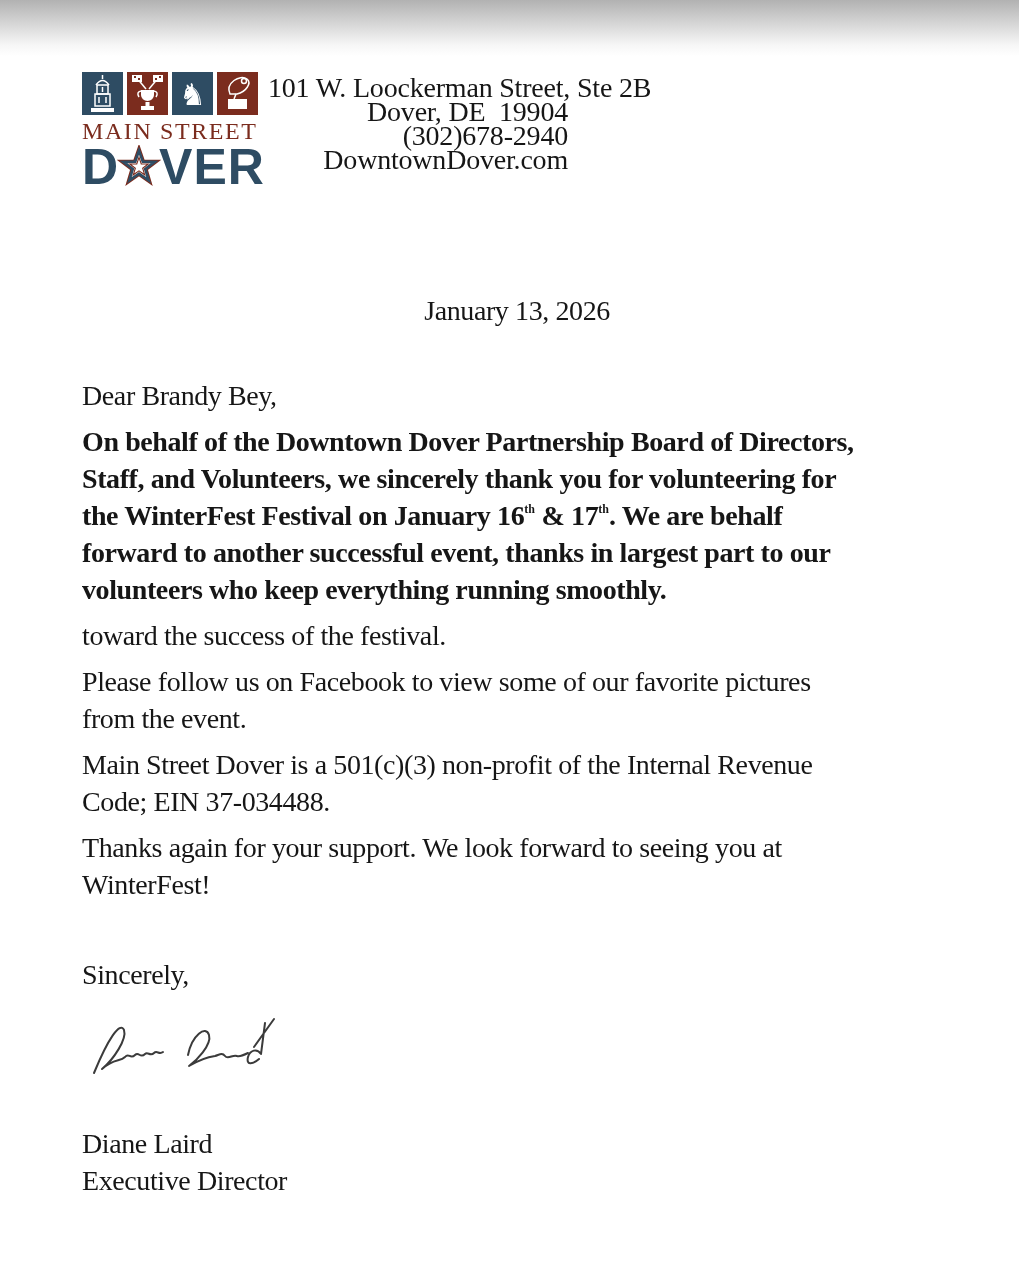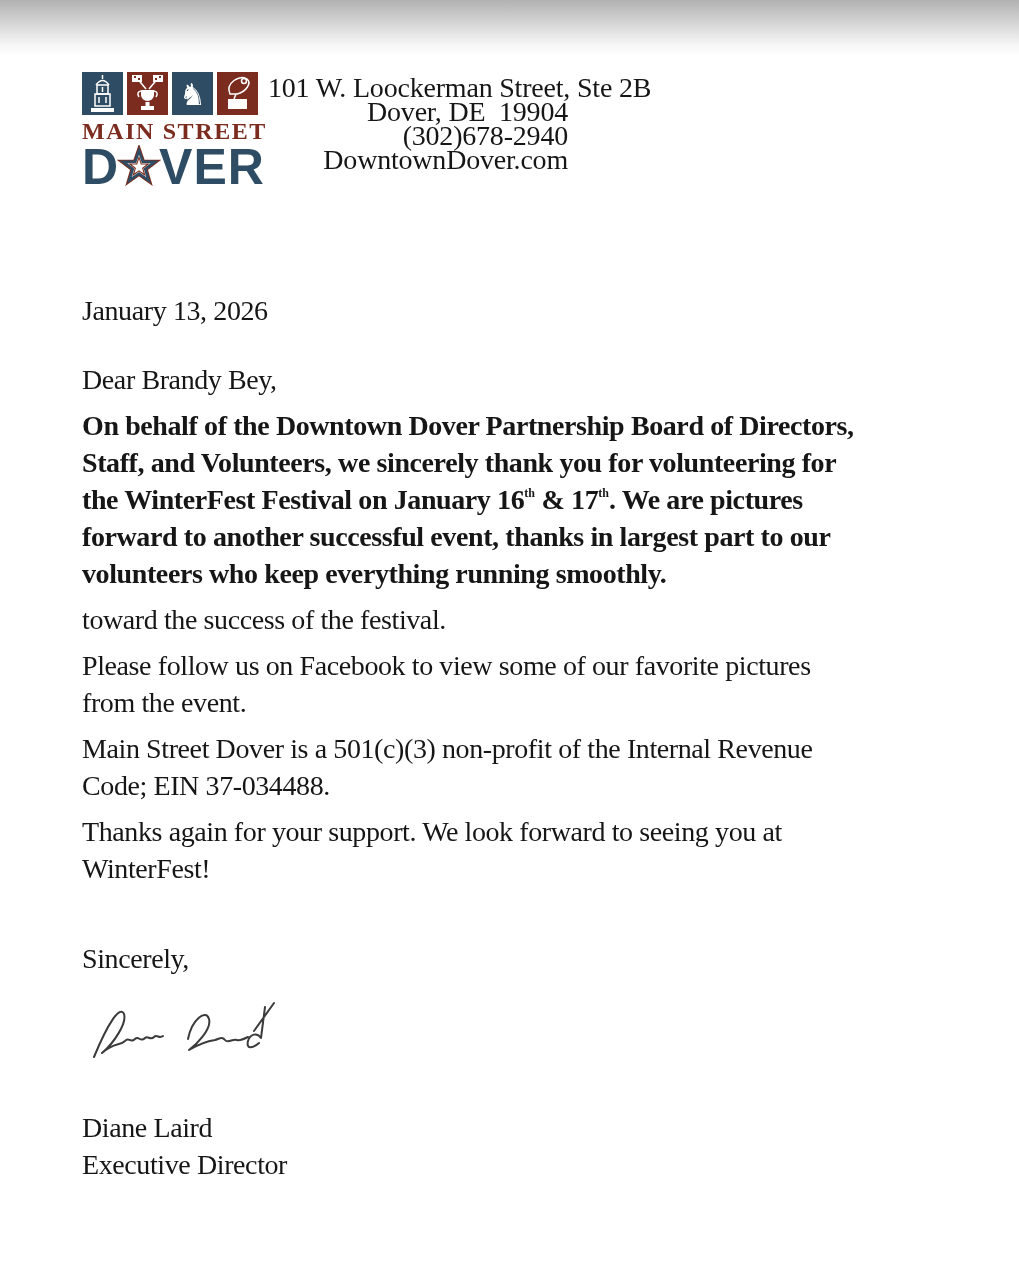--- a/index.html
+++ b/index.html
@@ -30,23 +30,23 @@
   .tile{width:41px;height:43px;display:flex;align-items:center;justify-content:center;}
   .tile-navy{background:var(--navy);}
   .tile-maroon{background:var(--maroon);}
   .tile svg{display:block;}
   .tile svg .wline{stroke:#fff;fill:none;stroke-width:1.5;}
   .tile svg .wfill{fill:#fff;stroke:none;}
   .tile svg .bgfill{fill:var(--maroon);stroke:none;}
   .knight-glyph{font-family:"DejaVu Sans",sans-serif;font-size:30px;fill:#fff;}
   .logo-mainstreet{
     font-family:"Liberation Serif",serif;
-    font-weight:bold;color:var(--maroon);
+    font-weight:normal;color:var(--maroon);
     font-size:24px;letter-spacing:1.6px;
-    margin-top:3px;white-space:pre;text-align:right;
+    margin-top:3px;white-space:pre;
   }
   .logo-dover{
     display:flex;align-items:center;
     font-family:"Liberation Sans",sans-serif;
     font-weight:bold;color:var(--navy);
     font-size:50px;letter-spacing:1px;line-height:46px;
     margin-top:-1px;
   }
   .star-badge{margin:0 -2px;flex:0 0 auto;}
   .star-badge .s-outer{fill:#fff;stroke:var(--maroon);stroke-width:1.6;}
@@ -56,22 +56,22 @@
     margin-left:8px;width:300px;
     text-align:right;
     font-size:28px;line-height:24px;
     padding-top:4px;
     letter-spacing:-0.2px;
   }
   .address .address-line{white-space:pre;}
   
   .body-text{font-size:28px;letter-spacing:-0.4px;}
   .ln{line-height:37px;white-space:pre-wrap;}
-  .date-line{margin-top:102px;}
-  .salutation{margin-top:32px;font-family:Liberation Serif, serif;}
+  .date-line{margin-top:102px;text-align:center;}
+  .salutation{margin-top:48px;font-family:Liberation Serif, serif;}
   .para{margin:0;padding:0;}
   .salutation + .para, .para + .para{margin-top:9px;}
   .first-para{margin-top:32px;font-weight:bold;}
   sup.th{font-size:12px;vertical-align:12px;letter-spacing:0;line-height:0;}
   .closing{margin-top:53px;}
   .signature{margin-top:16px;margin-left:6px;}
   .signature svg{display:block;}
   .sig-stroke{fill:none;stroke:#3b3b3b;stroke-width:2;stroke-linecap:round;stroke-linejoin:round;}
   .signer{margin-top:38px;line-height:36px;}
 </style>
@@ -148,21 +148,21 @@
   </div>
 
   <div class="body-text">
     <div class="ln date-line">January 13, 2026</div>
 
     <div class="ln salutation">Dear Brandy Bey,</div>
 
     <div class="para first-para">
       <div class="ln">On behalf of the Downtown Dover Partnership Board of Directors,</div>
       <div class="ln">Staff, and Volunteers, we sincerely thank you for volunteering for</div>
-      <div class="ln"><span>the WinterFest Festival on January 16</span><sup class="th">th</sup><span> &amp; 17</span><sup class="th">th</sup><span>. We are pictures</span></div>
+      <div class="ln"><span>the WinterFest Festival on January 16</span><sup class="th">th</sup><span> &amp; 17</span><sup class="th">th</sup><span>. We are behalf</span></div>
       <div class="ln">forward to another successful event, thanks in largest part to our</div>
       <div class="ln">volunteers who keep everything running smoothly.</div>
     </div>
 
     <div class="para">
       <div class="ln">toward the success of the festival.</div>
     </div>
 
     <div class="para">
       <div class="ln">Please follow us on Facebook to view some of our favorite pictures</div>

